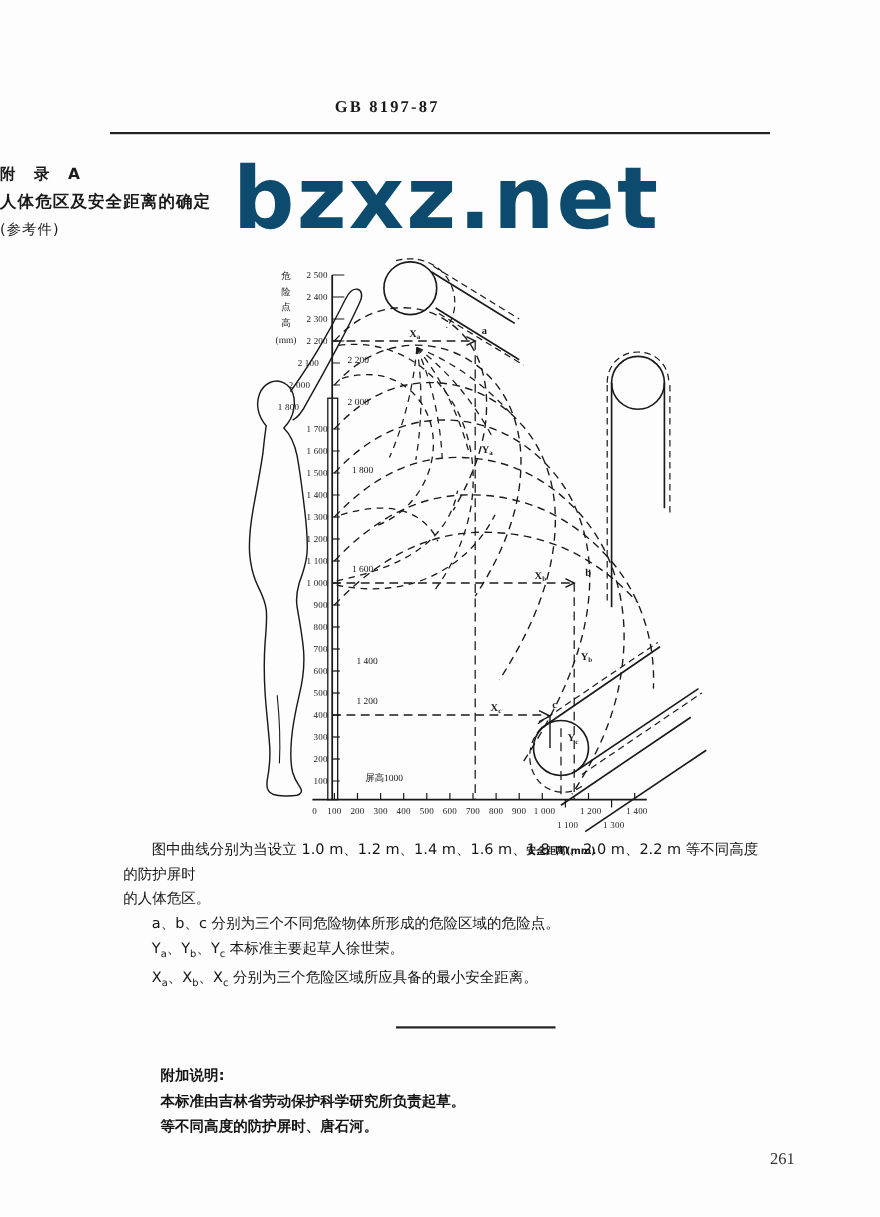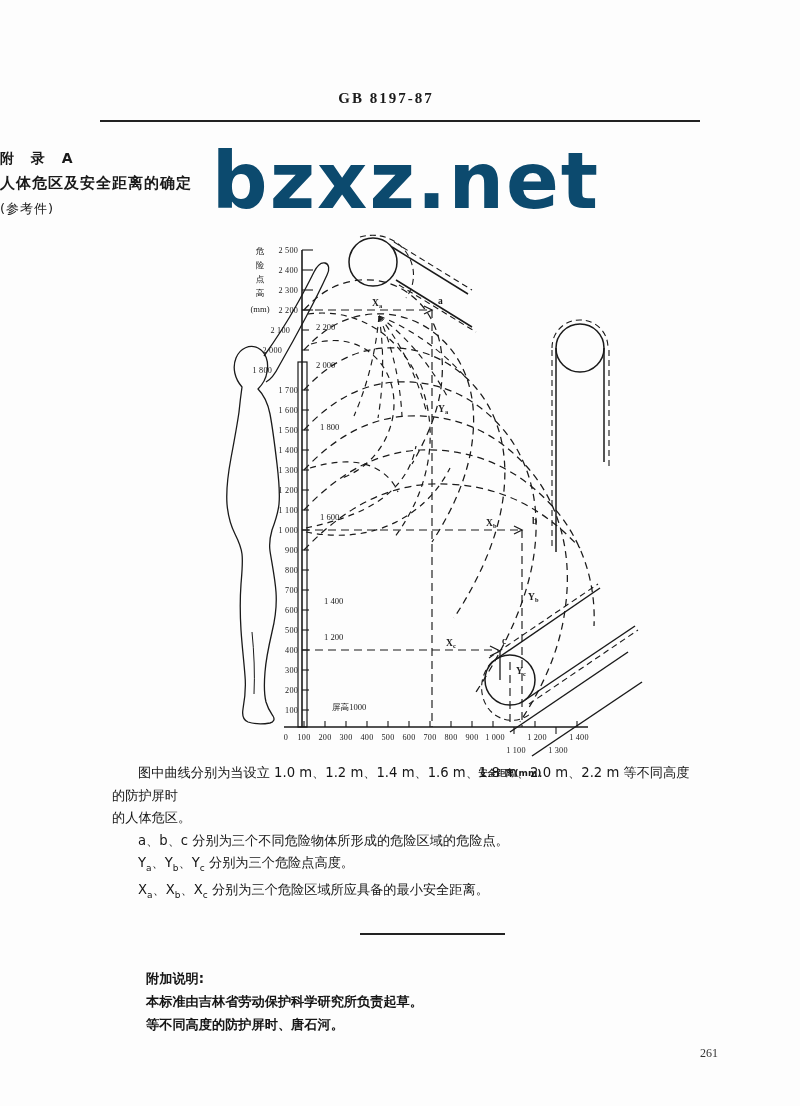--- a/index.html
+++ b/index.html
@@ -25,21 +25,20 @@
   .std-code {
     position: absolute;
     top: 90px;
     left: 0;
     width: 704px;
     text-align: center;
     font-family: "Liberation Serif", serif;
     font-weight: bold;
     font-size: 15px;
     letter-spacing: 2px;
-    margin-left: 34px;
   }
   .header-rule {
     position: absolute;
     top: 120px;
     left: 100px;
     width: 600px;
     height: 2px;
     background: #222;
   }
 
@@ -137,21 +136,21 @@
     font-weight: bold;
     color: #151515;
   }
   .notes p { margin: 0; }
 
   .page-number {
     position: absolute;
     top: 1046px;
     left: 700px;
     font-family: "Liberation Serif", serif;
-    font-size: 12px;
+    font-size: 15px;
     color: #333;
   }
 
   
   text { font-family: "Liberation Serif", serif; fill: #1a1a1a; }
   .tick-lbl { font-size: 8.2px; letter-spacing: 0.2px; }
   .curve-lbl { font-size: 8.6px; }
   .mark-lbl { font-size: 9.5px; font-weight: bold; font-family:"Liberation Serif",serif; }
   .mark-sub { font-size: 6.4px; font-weight: bold; }
   .ax-title { font-size: 9px; font-family: "DejaVu Sans", sans-serif; font-weight: bold; }
@@ -446,21 +445,21 @@
       <text class="mark-lbl" x="336" y="442">Y<tspan class="mark-sub" dy="2">c</tspan></text>
     </g>
 
   </svg>
   </div>
 
   <div class="body-text">
     <p class="indent">图中曲线分别为当设立 1.0 m、1.2 m、1.4 m、1.6 m、1.8 m、2.0 m、2.2 m 等不同高度的防护屏时</p>
     <p>的人体危区。</p>
     <p class="indent">a、b、c 分别为三个不同危险物体所形成的危险区域的危险点。</p>
-    <p class="indent">Y<span class="sub">a</span>、Y<span class="sub">b</span>、Y<span class="sub">c</span> <span>分别为三个危险点高度。</span></p>
+    <p class="indent">Y<span class="sub">a</span>、Y<span class="sub">b</span>、Y<span class="sub">c</span> <span>本标准主要起草人徐世荣。</span></p>
     <p class="indent">X<span class="sub">a</span>、X<span class="sub">b</span>、X<span class="sub">c</span> <span>分别为三个危险区域所应具备的最小安全距离。</span></p>
   </div>
 
   <div class="mid-rule"></div>
 
   <div class="notes">
     <p>附加说明:</p>
     <p>本标准由吉林省劳动保护科学研究所负责起草。</p>
     <p>等不同高度的防护屏时、唐石河。</p>
   </div>

